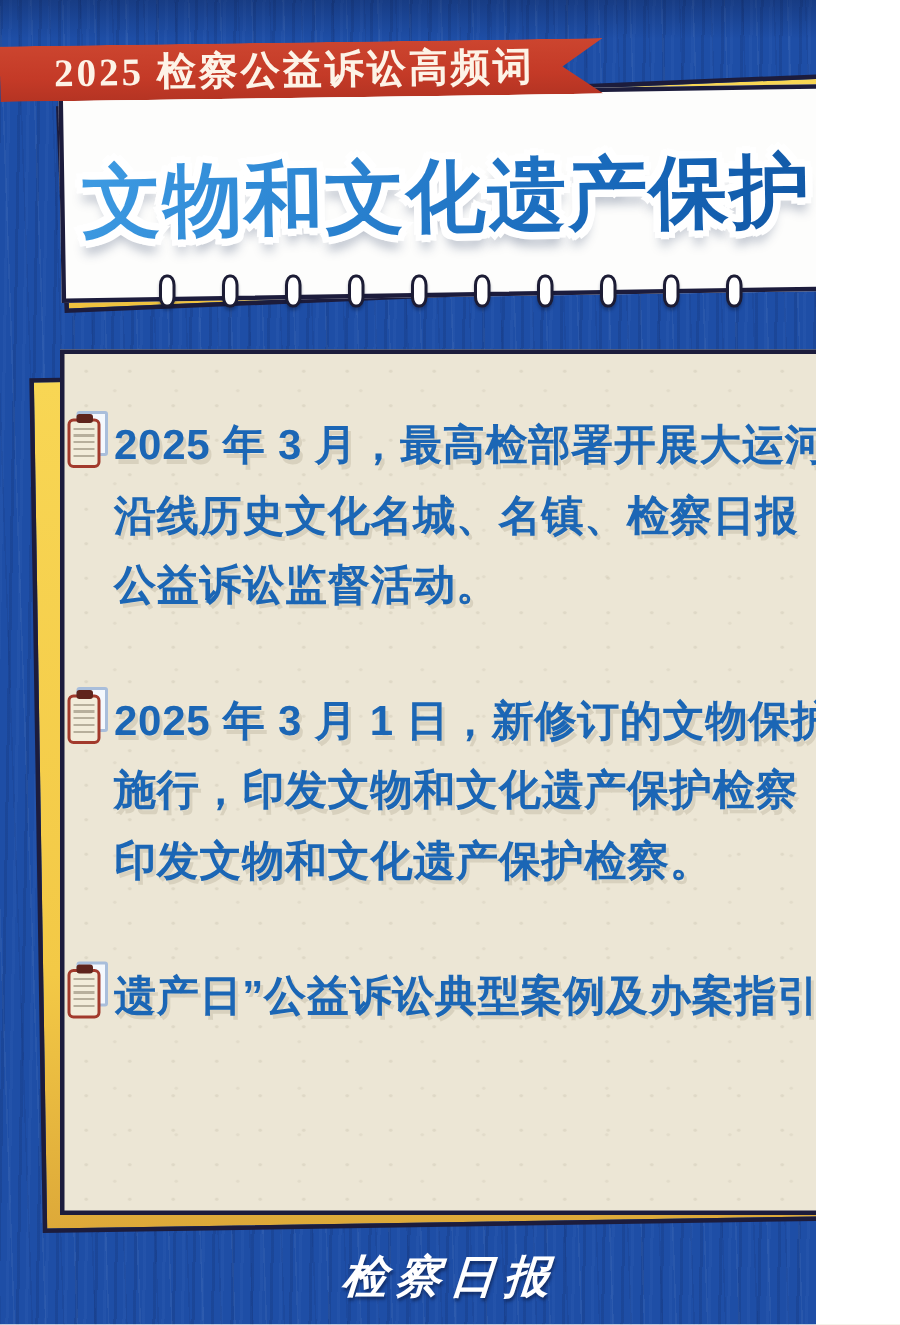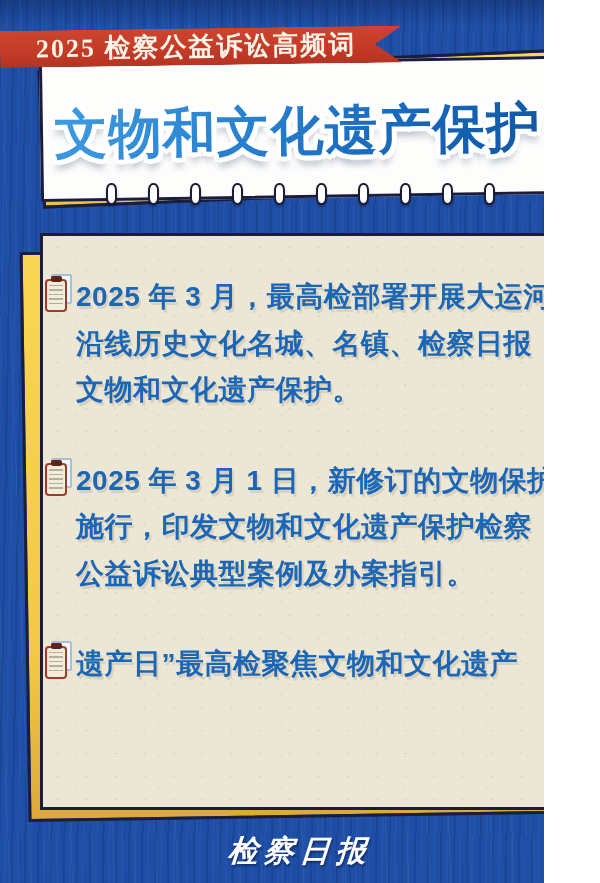--- a/index.html
+++ b/index.html
@@ -167,40 +167,40 @@
   <div class="content-card">
 
     <div class="bullet">
       <span class="clipboard-icon">
         <span class="clip-page-back"></span>
         <span class="clip-board"></span>
         <span class="clip-top"></span>
       </span>
       <div class="bullet-line">2025 年 3 月，最高检部署开展大运河</div>
       <div class="bullet-line">沿线历史文化名城、名镇、检察日报</div>
-      <div class="bullet-line">文物和文化遗产保护。</div>
+      <div class="bullet-line">公益诉讼监督活动。</div>
     </div>
 
     <div class="bullet">
       <span class="clipboard-icon">
         <span class="clip-page-back"></span>
         <span class="clip-board"></span>
         <span class="clip-top"></span>
       </span>
       <div class="bullet-line">2025 年 3 月 1 日，新修订的文物保护法</div>
       <div class="bullet-line">施行，印发文物和文化遗产保护检察</div>
-      <div class="bullet-line">公益诉讼典型案例及办案指引。</div>
+      <div class="bullet-line">印发文物和文化遗产保护检察。</div>
     </div>
 
     <div class="bullet">
       <span class="clipboard-icon">
         <span class="clip-page-back"></span>
         <span class="clip-board"></span>
         <span class="clip-top"></span>
       </span>
-      <div class="bullet-line">遗产日”最高检聚焦文物和文化遗产</div>
+      <div class="bullet-line">遗产日”公益诉讼典型案例及办案指引</div>
     </div>
 
   </div>
 
   <div class="footer-logo">检察日报</div>
 
 </div>
 
 </body></html>

